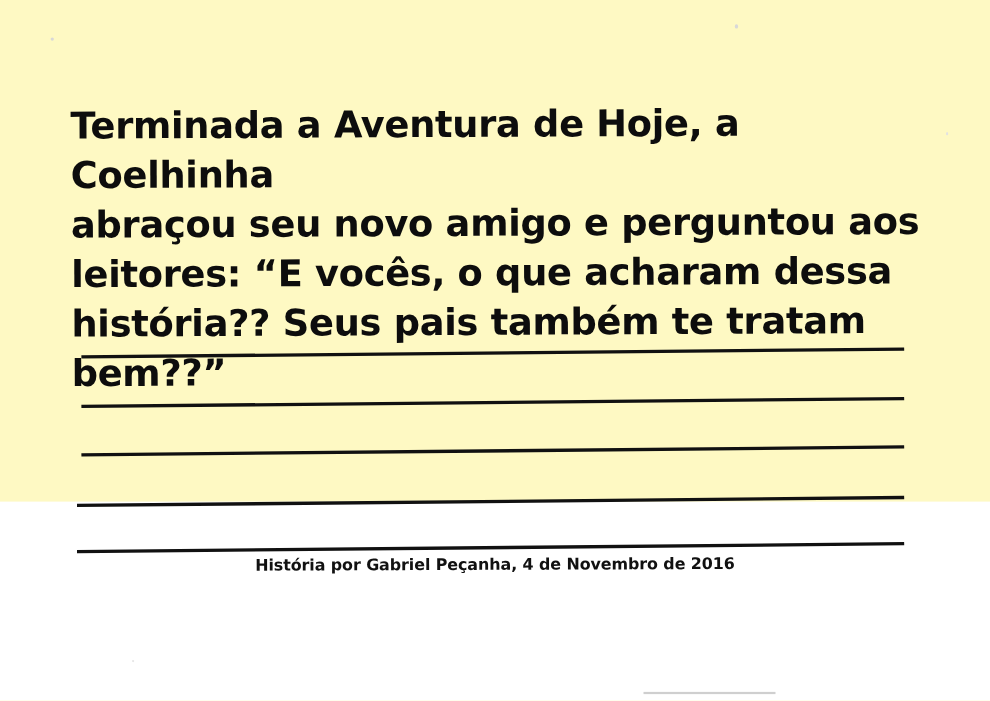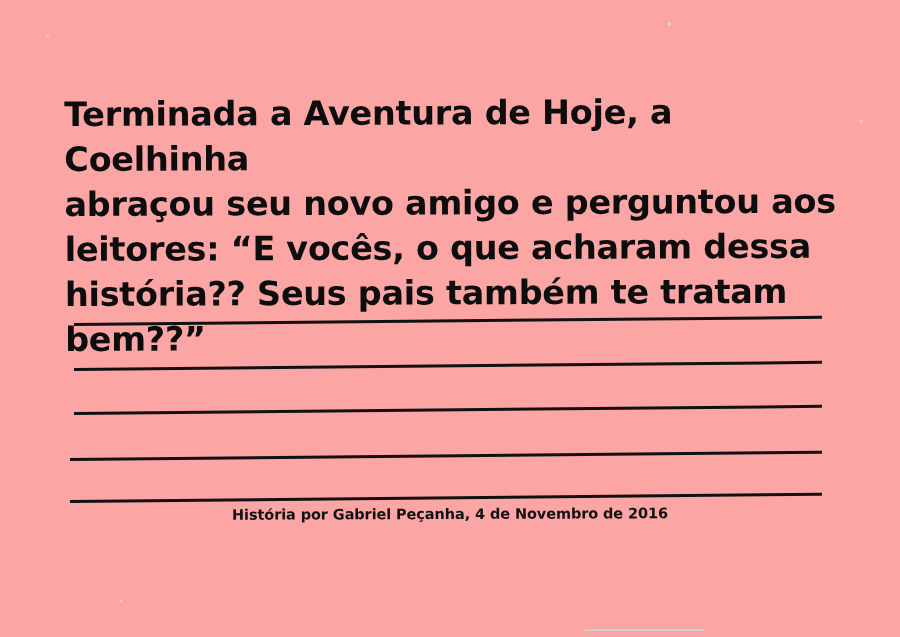--- a/index.html
+++ b/index.html
@@ -9,22 +9,22 @@
   body {
     width: 900px;
     height: 637px;
     background: #ffffff;
     font-family: "DejaVu Sans", sans-serif;
     overflow: hidden;
   }
   .page {
     position: relative;
     width: 900px;
-    height: 637px;
-    background: #fca5a5;
+    height: 456px;
+    background: #fef9c3;
   }
   
   .speck {
     position: absolute;
     background: #d8d8d8;
     border-radius: 50%;
   }
   .speck.s1 { left: 46px;  top: 34px;  width: 3px; height: 3px; }
   .speck.s2 { left: 668px; top: 22px;  width: 3px; height: 4px; }
   .speck.s3 { left: 860px; top: 120px; width: 2px; height: 3px; background:#e2e2e2; }

